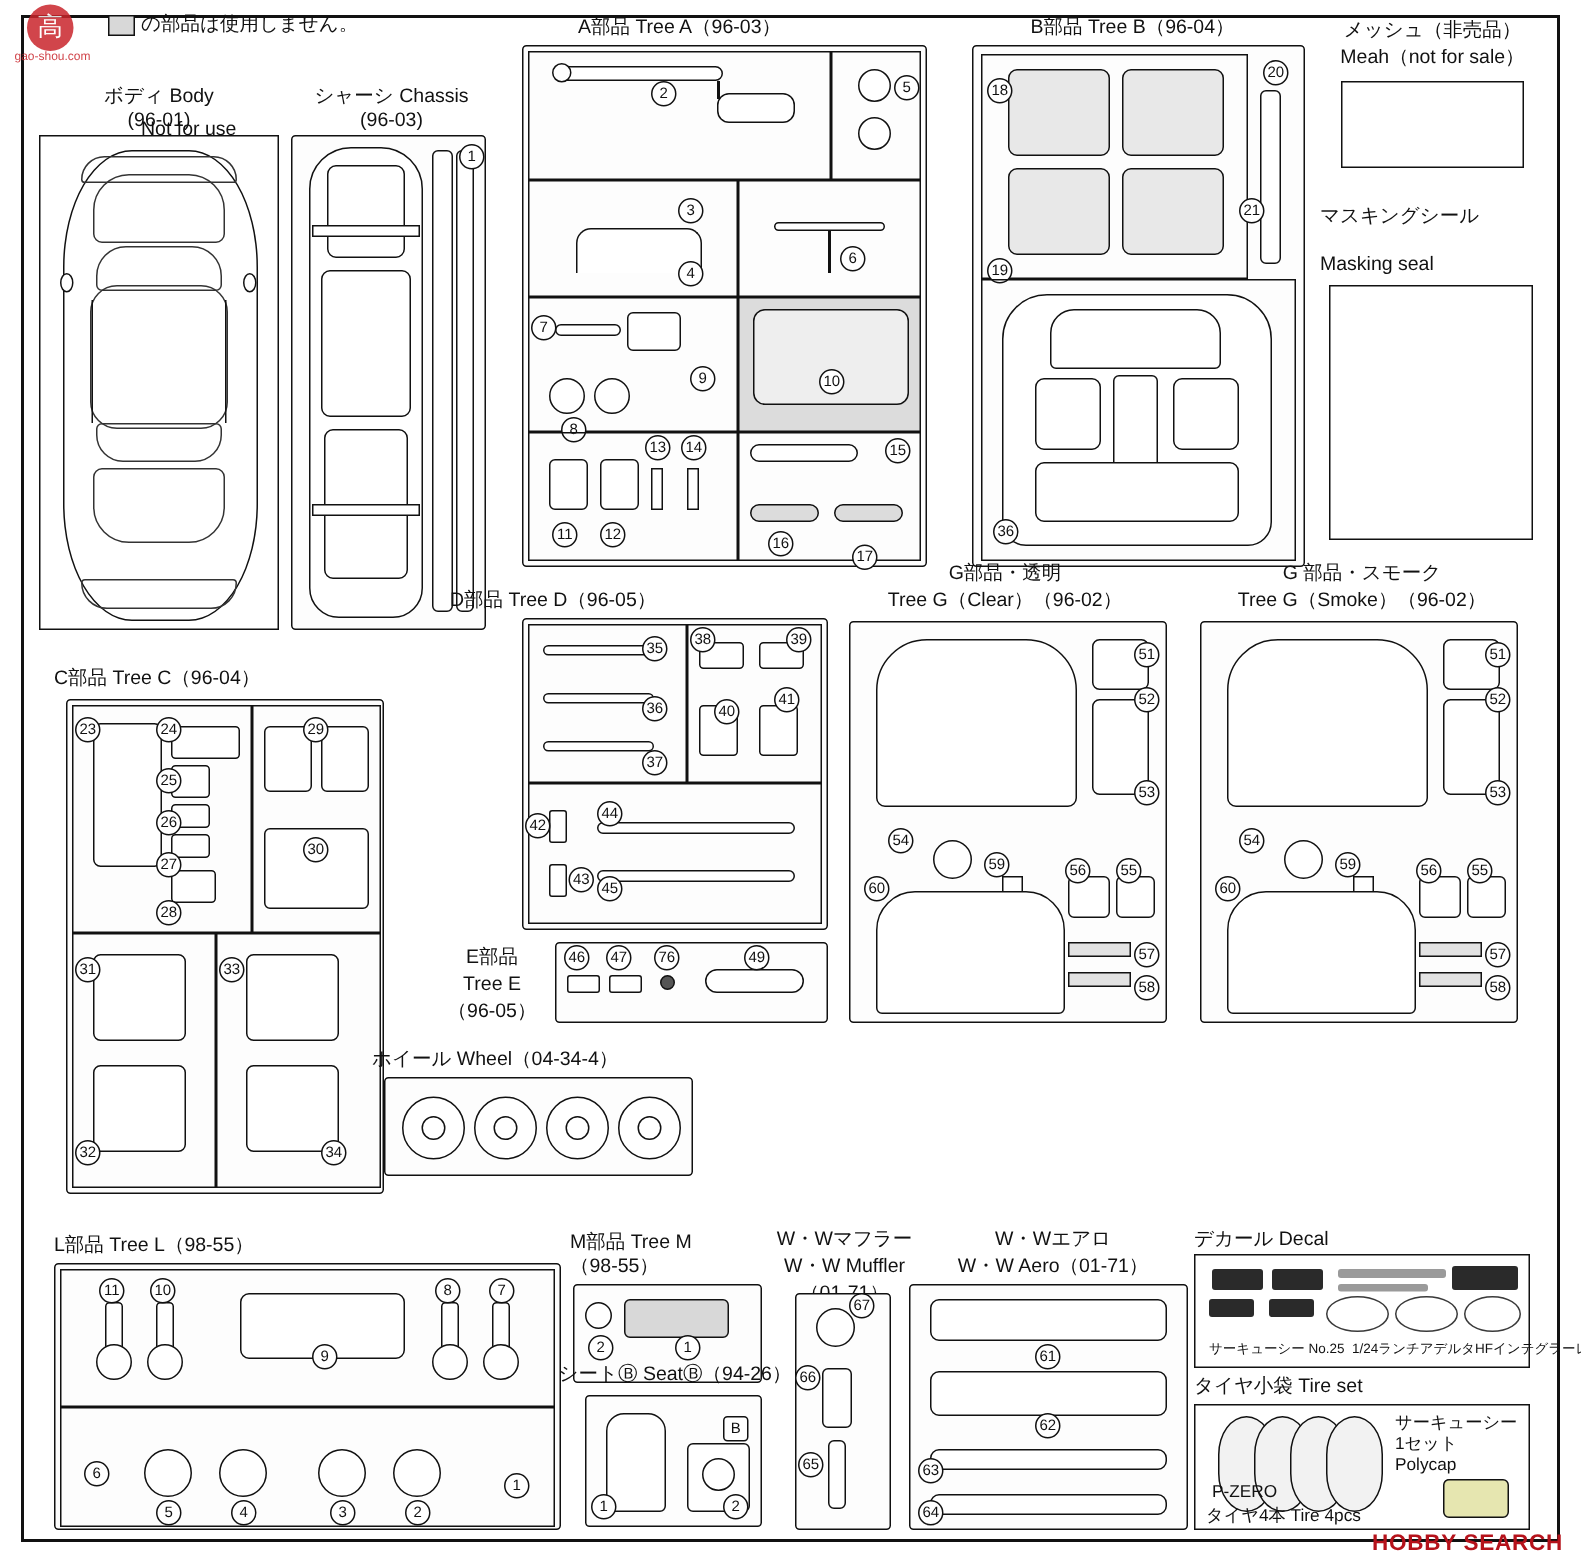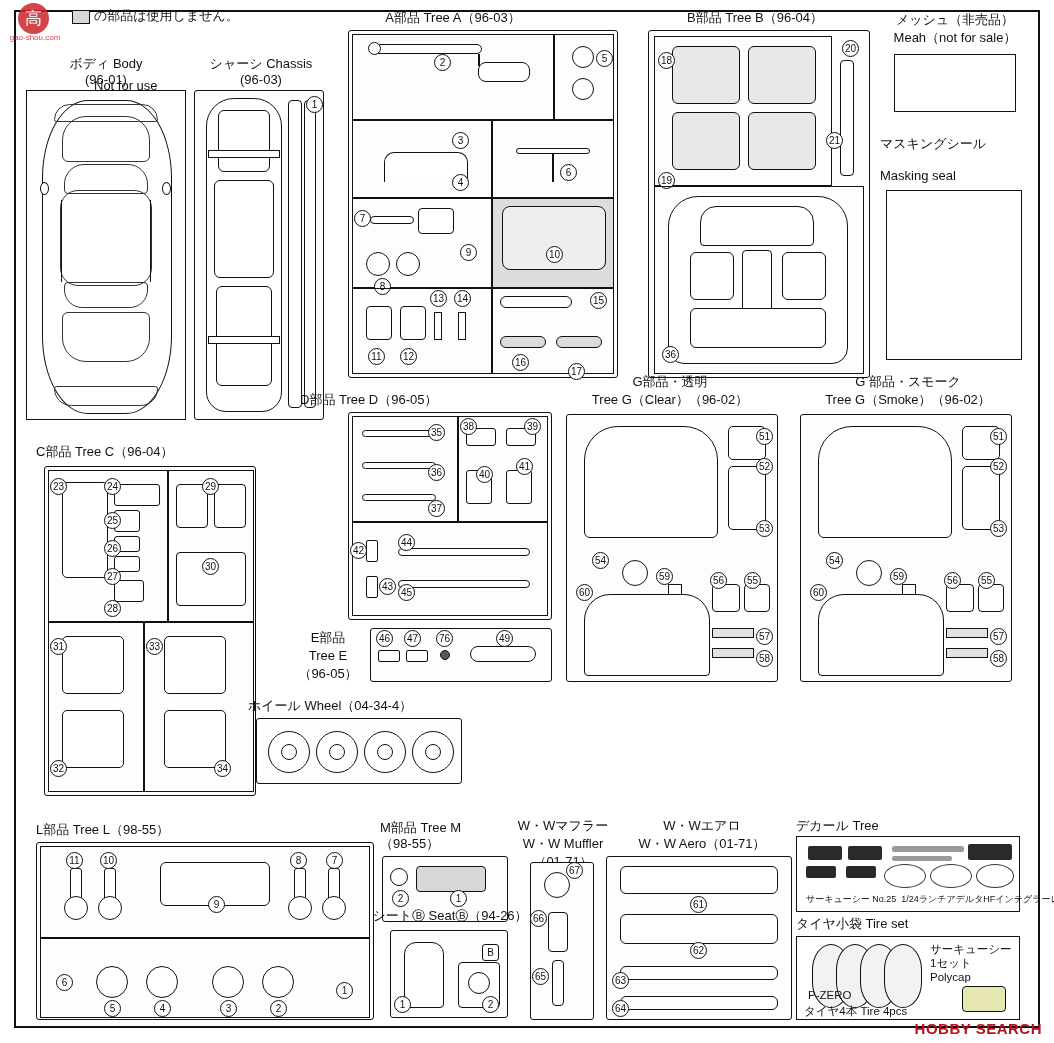--- a/index.html
+++ b/index.html
@@ -515,21 +515,21 @@
   <div class="sprue" style="left:606px;top:856px;width:186px;height:164px;"></div>
   <div class="part" style="left:620px;top:866px;width:158px;height:28px;border-radius:6px;"></div>
   <div class="num" style="left:690px;top:896px;">61</div>
   <div class="part" style="left:620px;top:914px;width:158px;height:30px;border-radius:6px;"></div>
   <div class="num" style="left:690px;top:942px;">62</div>
   <div class="part" style="left:620px;top:966px;width:158px;height:14px;border-radius:6px;"></div>
   <div class="num" style="left:612px;top:972px;">63</div>
   <div class="part" style="left:620px;top:996px;width:158px;height:14px;border-radius:6px;"></div>
   <div class="num" style="left:612px;top:1000px;">64</div>
 
-  <div class="hdr" style="left:796px;top:818px;width:220px;text-align:left;">デカール Tree</div>
+  <div class="hdr" style="left:796px;top:818px;width:220px;text-align:left;">デカール Decal</div>
   <div class="box" style="left:796px;top:836px;width:224px;height:76px;"></div>
   <div class="decal-el" style="left:808px;top:846px;width:34px;height:14px;"></div>
   <div class="decal-el" style="left:848px;top:846px;width:34px;height:14px;"></div>
   <div class="decal-el light" style="left:892px;top:846px;width:72px;height:6px;"></div>
   <div class="decal-el light" style="left:892px;top:856px;width:60px;height:5px;"></div>
   <div class="decal-el" style="left:968px;top:844px;width:44px;height:16px;"></div>
   <div class="decal-el" style="left:806px;top:866px;width:30px;height:12px;"></div>
   <div class="decal-el" style="left:846px;top:866px;width:30px;height:12px;"></div>
   <div class="decal-el ring" style="left:884px;top:864px;width:40px;height:22px;"></div>
   <div class="decal-el ring" style="left:930px;top:864px;width:40px;height:22px;"></div>

